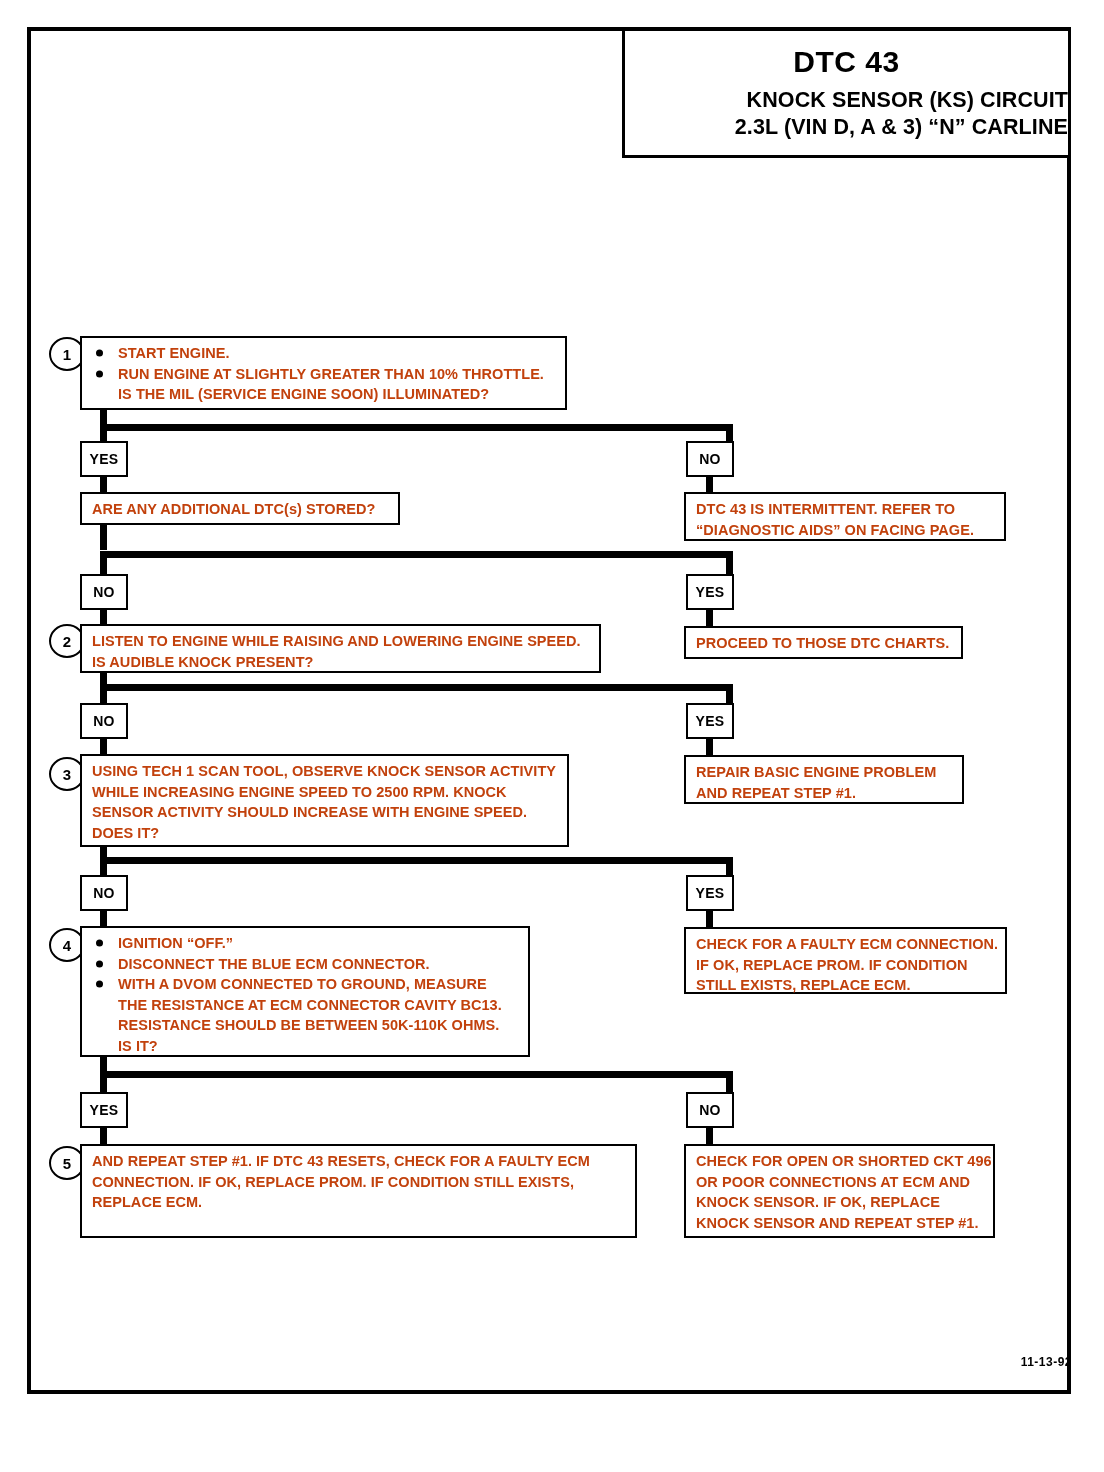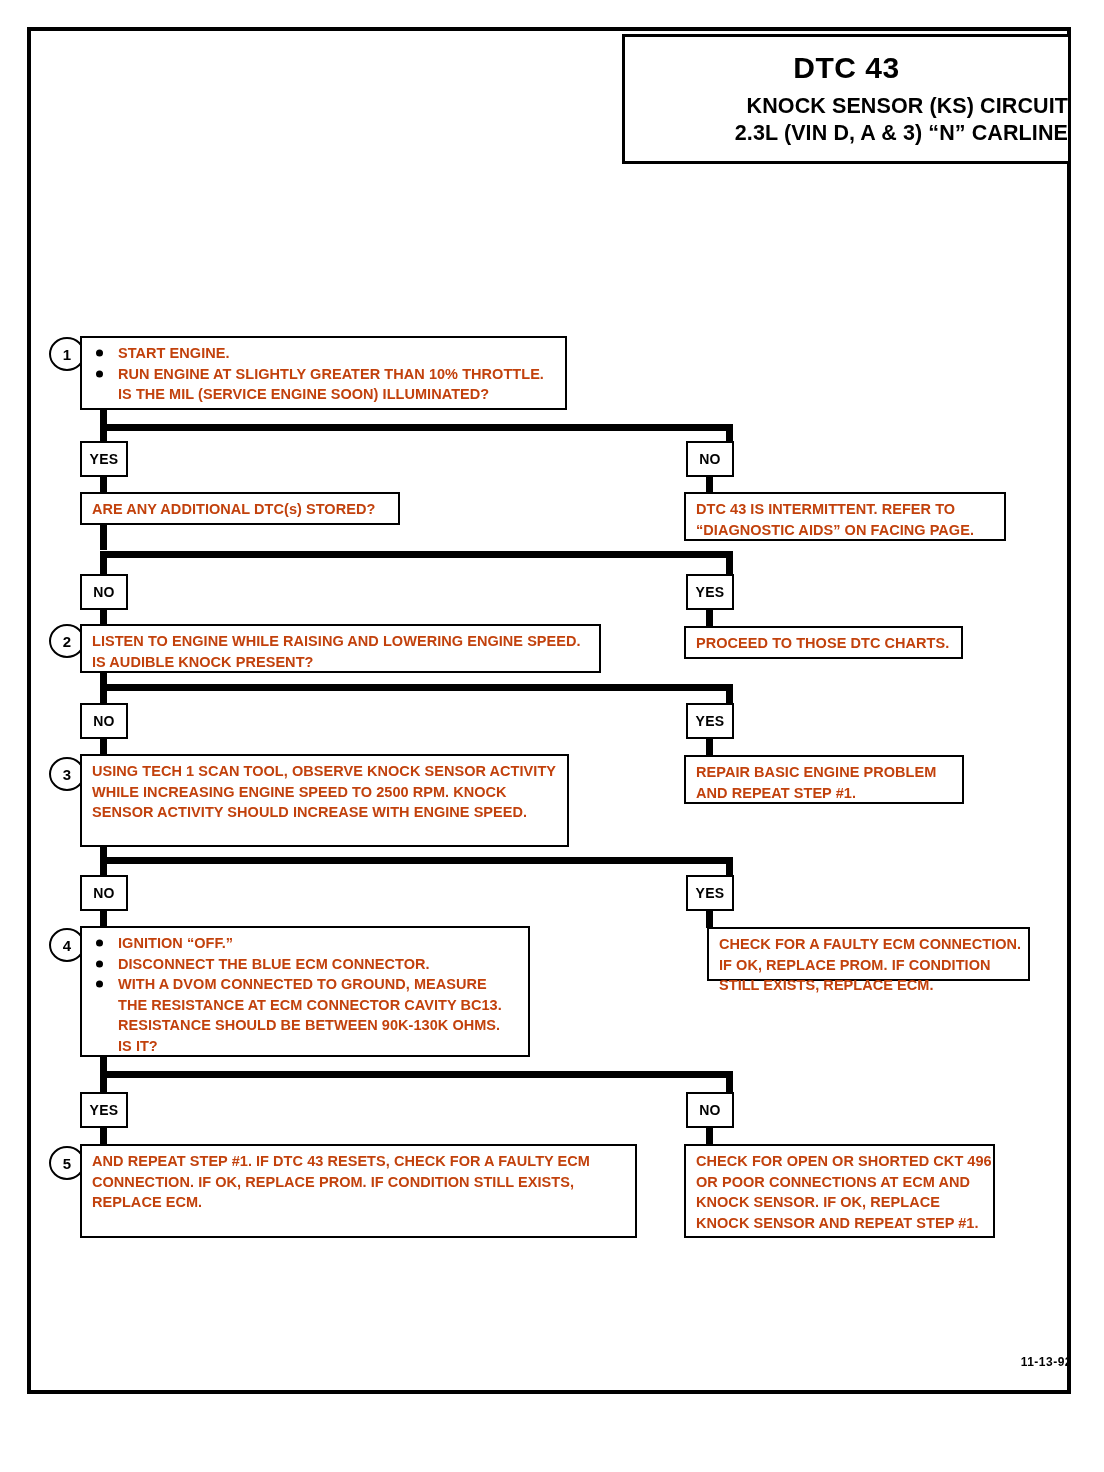--- a/index.html
+++ b/index.html
@@ -25,21 +25,21 @@
     top: 27px;
     width: 1044px;
     height: 1367px;
     border: 4px solid #000;
     box-sizing: border-box;
   }
   
   #title-block {
     position: absolute;
     left: 622px;
-    top: 34px;
+    top: 28px;
     width: 449px;
     height: 130px;
     border: 3px solid #000;
     box-sizing: border-box;
     background: #fff;
     text-align: center;
     padding-top: 12px;
   }
   #title-block .dtc {
     font-size: 30px;
@@ -209,20 +209,21 @@
   <div class="ynbox" style="left:686px; top:703px;">YES</div>
 
   <div class="vline" style="left:100px; top:739px; height:17px;"></div>
   <div class="vline" style="left:706px; top:739px; height:17px;"></div>
 
   <div class="scircle" style="left:49px; top:757px;">3</div>
   <div class="fbox" style="left:80px; top:754px; width:489px; height:93px;">
     <span class="ln">USING TECH 1 SCAN TOOL, OBSERVE KNOCK SENSOR ACTIVITY</span>
     <span class="ln">WHILE INCREASING ENGINE SPEED TO 2500 RPM.  KNOCK</span>
     <span class="ln">SENSOR ACTIVITY SHOULD INCREASE WITH ENGINE SPEED.</span>
+    <span class="ln">DOES IT?</span>
   </div>
 
   <div class="fbox" style="left:684px; top:755px; width:280px; height:49px;">
     <span class="ln">REPAIR BASIC ENGINE PROBLEM</span>
     <span class="ln">AND REPEAT STEP #1.</span>
   </div>
 
   <div class="vline" style="left:100px; top:847px; height:12px;"></div>
   <div class="hline" style="left:100px; top:857px; width:633px;"></div>
   <div class="vline" style="left:100px; top:857px; height:20px;"></div>
@@ -246,29 +247,29 @@
         <span class="cont">DISCONNECT THE BLUE ECM CONNECTOR.</span>
       </li>
       <li>
         <span class="bullet"></span>
         <span class="cont">WITH A DVOM CONNECTED TO GROUND, MEASURE</span>
       </li>
       <li>
         <span class="cont">THE RESISTANCE AT ECM CONNECTOR CAVITY BC13.</span>
       </li>
       <li>
-        <span class="cont">RESISTANCE SHOULD BE BETWEEN 90K-130K OHMS.</span>
+        <span class="cont">RESISTANCE SHOULD BE BETWEEN 50K-110K OHMS.</span>
       </li>
       <li>
         <span class="cont">IS IT?</span>
       </li>
     </ul>
   </div>
 
-  <div class="fbox" style="left:707px; top:927px; width:323px; height:54px;">
+  <div class="fbox" style="left:684px; top:927px; width:323px; height:67px;">
     <span class="ln">CHECK FOR A FAULTY ECM CONNECTION.</span>
     <span class="ln">IF OK, REPLACE PROM.  IF CONDITION</span>
     <span class="ln">STILL EXISTS, REPLACE ECM.</span>
   </div>
 
   <div class="vline" style="left:100px; top:1057px; height:15px;"></div>
   <div class="hline" style="left:100px; top:1071px; width:633px;"></div>
   <div class="vline" style="left:100px; top:1071px; height:22px;"></div>
   <div class="vline" style="left:726px; top:1071px; height:22px;"></div>
 

